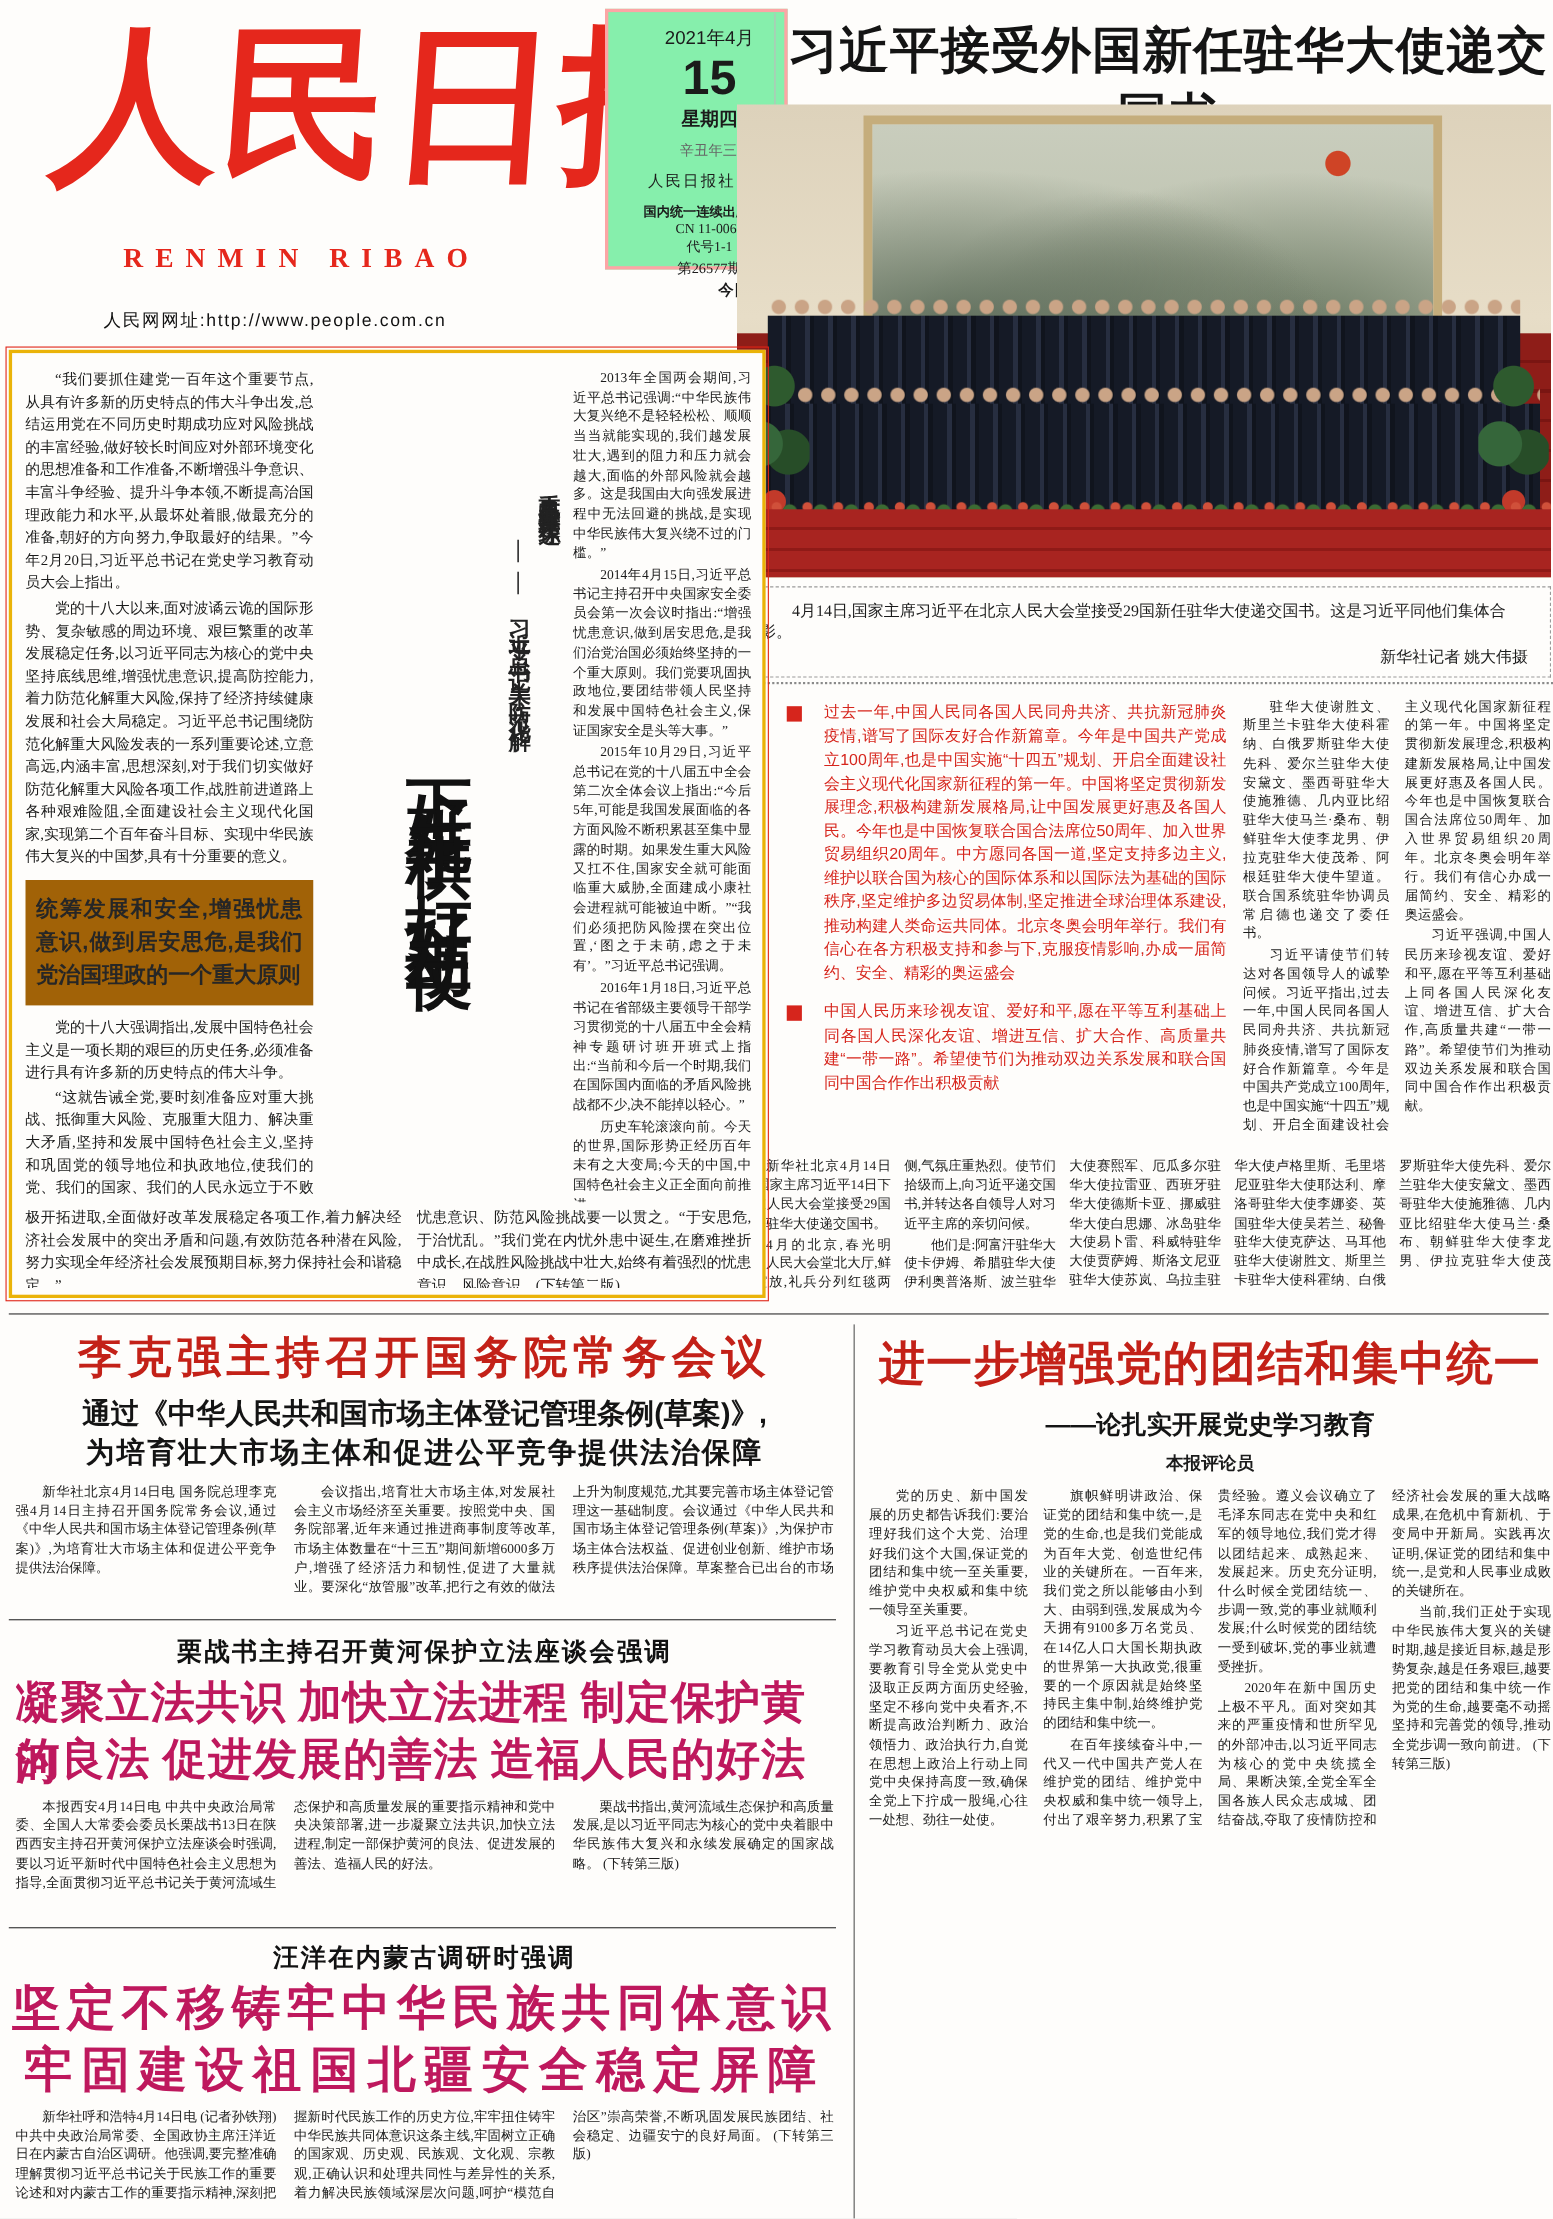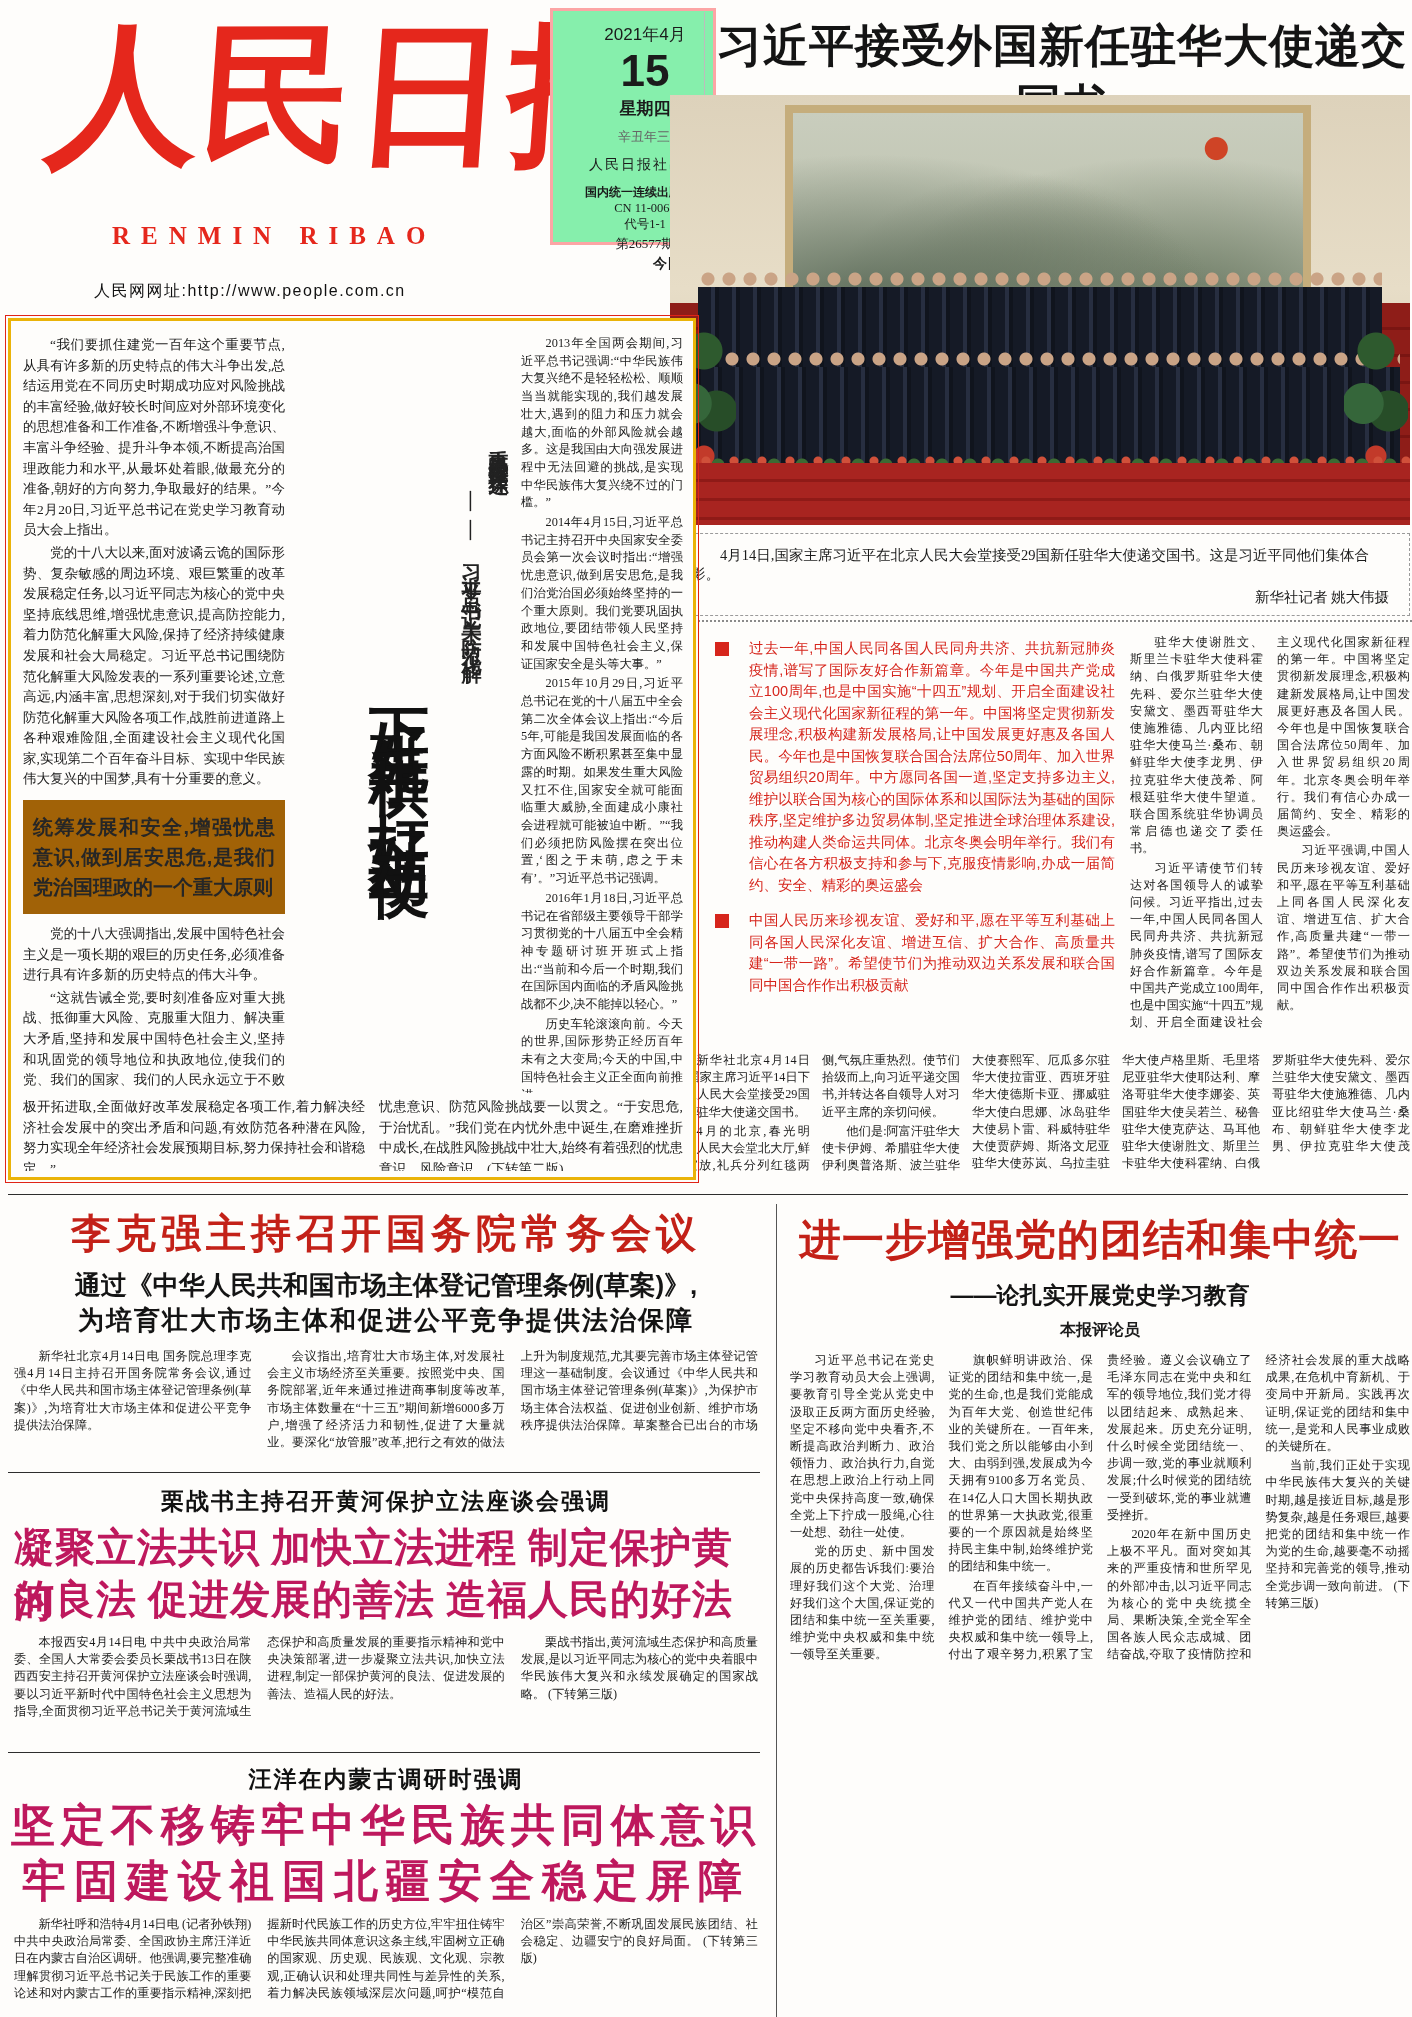--- a/index.html
+++ b/index.html
@@ -223,21 +223,21 @@
   <div class="abs h-serif center" style="left:8px;top:1796px;width:756px;font-size:44px;letter-spacing:6px;">坚定不移铸牢中华民族共同体意识</div>
   <div class="abs h-serif center" style="left:8px;top:1852px;width:756px;font-size:44px;letter-spacing:8px;">牢固建设祖国北疆安全稳定屏障</div>
   <div class="abs cols clip" style="left:14px;top:1916px;width:744px;height:98px;column-count:3;column-gap:16px;">
       <p>新华社呼和浩特4月14日电 (记者孙铁翔)中共中央政治局常委、全国政协主席汪洋近日在内蒙古自治区调研。他强调,要完整准确理解贯彻习近平总书记关于民族工作的重要论述和对内蒙古工作的重要指示精神,深刻把握新时代民族工作的历史方位,牢牢扭住铸牢中华民族共同体意识这条主线,牢固树立正确的国家观、历史观、民族观、文化观、宗教观,正确认识和处理共同性与差异性的关系,着力解决民族领域深层次问题,呵护“模范自治区”崇高荣誉,不断巩固发展民族团结、社会稳定、边疆安宁的良好局面。 (下转第三版)</p>
     </div>
 
   <div class="abs h-serif red center" style="left:790px;top:1212px;width:620px;font-size:42px;letter-spacing:1px;">进一步增强党的团结和集中统一</div>
   <div class="abs h-sans center" style="left:790px;top:1280px;width:620px;font-size:23px;">——论扎实开展党史学习教育</div>
   <div class="abs center" style="left:790px;top:1320px;width:620px;font-size:16px;font-weight:700;">本报评论员</div>
   <div class="abs cols clip" style="left:790px;top:1352px;width:620px;height:662px;column-count:4;">
+      <p>党的历史、新中国发展的历史都告诉我们:要治理好我们这个大党、治理好我们这个大国,保证党的团结和集中统一至关重要,维护党中央权威和集中统一领导至关重要。</p>
       <p>习近平总书记在党史学习教育动员大会上强调,要教育引导全党从党史中汲取正反两方面历史经验,坚定不移向党中央看齐,不断提高政治判断力、政治领悟力、政治执行力,自觉在思想上政治上行动上同党中央保持高度一致,确保全党上下拧成一股绳,心往一处想、劲往一处使。</p>
-      <p>党的历史、新中国发展的历史都告诉我们:要治理好我们这个大党、治理好我们这个大国,保证党的团结和集中统一至关重要,维护党中央权威和集中统一领导至关重要。</p>
       <p>旗帜鲜明讲政治、保证党的团结和集中统一,是党的生命,也是我们党能成为百年大党、创造世纪伟业的关键所在。一百年来,我们党之所以能够由小到大、由弱到强,发展成为今天拥有9100多万名党员、在14亿人口大国长期执政的世界第一大执政党,很重要的一个原因就是始终坚持民主集中制,始终维护党的团结和集中统一。</p>
       <p>在百年接续奋斗中,一代又一代中国共产党人在维护党的团结、维护党中央权威和集中统一领导上,付出了艰辛努力,积累了宝贵经验。遵义会议确立了毛泽东同志在党中央和红军的领导地位,我们党才得以团结起来、成熟起来、发展起来。历史充分证明,什么时候全党团结统一、步调一致,党的事业就顺利发展;什么时候党的团结统一受到破坏,党的事业就遭受挫折。</p>
       <p>2020年在新中国历史上极不平凡。面对突如其来的严重疫情和世所罕见的外部冲击,以习近平同志为核心的党中央统揽全局、果断决策,全党全军全国各族人民众志成城、团结奋战,夺取了疫情防控和经济社会发展的重大战略成果,在危机中育新机、于变局中开新局。实践再次证明,保证党的团结和集中统一,是党和人民事业成败的关键所在。</p>
       <p>当前,我们正处于实现中华民族伟大复兴的关键时期,越是接近目标,越是形势复杂,越是任务艰巨,越要把党的团结和集中统一作为党的生命,越要毫不动摇坚持和完善党的领导,推动全党步调一致向前进。 (下转第三版)</p>
     </div>
 
 </div>
 
 </body></html>

